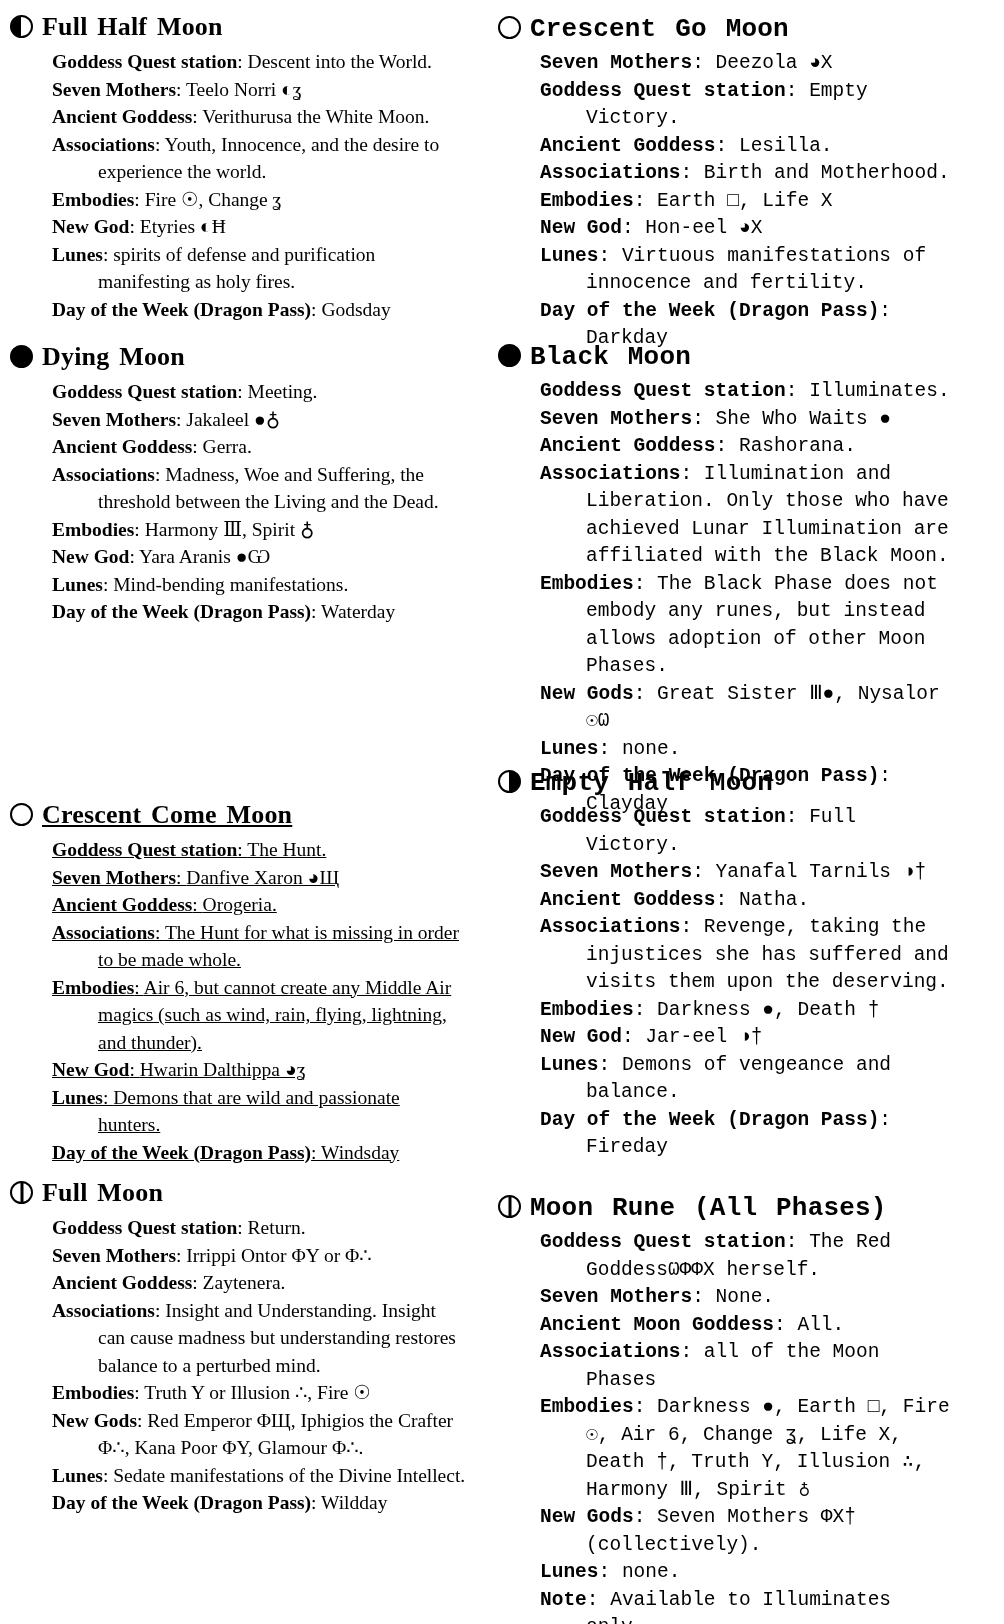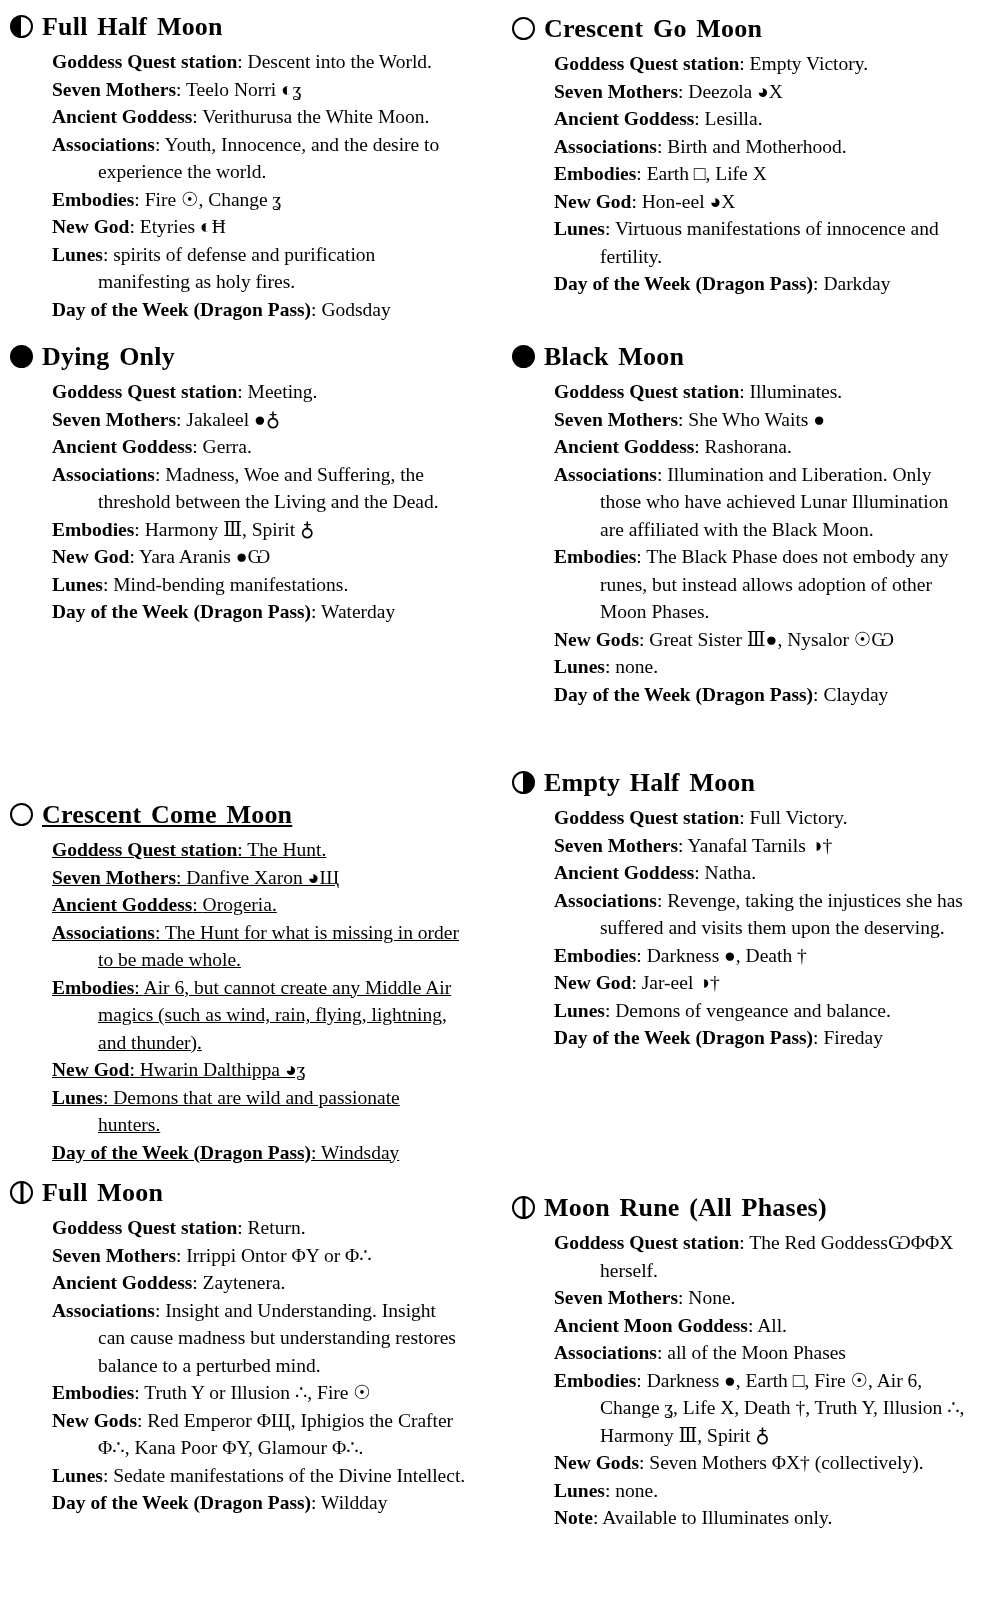--- a/index.html
+++ b/index.html
@@ -7,21 +7,21 @@
     width: 1004px;
     height: 1624px;
     background: #ffffff;
     color: #000000;
     font-family: "Liberation Serif", "DejaVu Serif", serif;
     position: relative;
     overflow: hidden;
   }
   .column { position: absolute; top: 0; height: 100%; }
   #col-left  { left: 10px;  width: 478px; }
-  #col-right { left: 512px; width: 478px; }
+  #col-right { left: 498px; width: 478px; font-family: Liberation Mono, monospace; }
 
   .section { position: absolute; left: 0; width: 456px; }
   #col-left  .s0 { top: 12px; }
   #col-left  .s1 { top: 342px; }
   #col-left  .s2 { top: 800px; text-decoration: underline; }
   #col-left  .s3 { top: 1178px; }
   #col-right .s0 { top: 14px; }
   #col-right .s1 { top: 331px; margin-top: 11px; }
   #col-right .s2 { top: 768px; }
   #col-right .s3 { top: 1193px; }
@@ -79,21 +79,21 @@
       <p class="field"><span class="label">Goddess Quest station</span><span>: </span><span>Descent into the World.</span></p>
       <p class="field"><span class="label">Seven Mothers</span><span>: </span><span>Teelo Norri ◐ʓ</span></p>
       <p class="field"><span class="label">Ancient Goddess</span><span>: </span><span>Verithurusa the White Moon.</span></p>
       <p class="field"><span class="label">Associations</span><span>: </span><span>Youth, Innocence, and the desire to experience the world.</span></p>
       <p class="field"><span class="label">Embodies</span><span>: </span><span>Fire ☉, Change ʓ</span></p>
       <p class="field"><span class="label">New God</span><span>: </span><span>Etyries ◐Ħ</span></p>
       <p class="field"><span class="label">Lunes</span><span>: </span><span>spirits of defense and purification manifesting as holy fires.</span></p>
       <p class="field"><span class="label">Day of the Week (Dragon Pass)</span><span>: </span><span>Godsday</span></p>
     </section>
     <section class="section s1">
-      <h2 class="section-heading"><span class="moon-icon phase-black"></span><span>Dying Only</span></h2>
+      <h2 class="section-heading"><span class="moon-icon phase-black"></span><span>Dying Moon</span></h2>
       <p class="field"><span class="label">Goddess Quest station</span><span>: </span><span>Meeting.</span></p>
       <p class="field"><span class="label">Seven Mothers</span><span>: </span><span>Jakaleel ●♁</span></p>
       <p class="field"><span class="label">Ancient Goddess</span><span>: </span><span>Gerra.</span></p>
       <p class="field"><span class="label">Associations</span><span>: </span><span>Madness, Woe and Suffering, the threshold between the Living and the Dead.</span></p>
       <p class="field"><span class="label">Embodies</span><span>: </span><span>Harmony Ⅲ, Spirit ♁</span></p>
       <p class="field"><span class="label">New God</span><span>: </span><span>Yara Aranis ●Ѡ</span></p>
       <p class="field"><span class="label">Lunes</span><span>: </span><span>Mind-bending manifestations.</span></p>
       <p class="field"><span class="label">Day of the Week (Dragon Pass)</span><span>: </span><span>Waterday</span></p>
     </section>
     <section class="section s2">
@@ -115,22 +115,22 @@
       <p class="field"><span class="label">Associations</span><span>: </span><span>Insight and Understanding. Insight can cause madness but understanding restores balance to a perturbed mind.</span></p>
       <p class="field"><span class="label">Embodies</span><span>: </span><span>Truth Y or Illusion ∴, Fire ☉</span></p>
       <p class="field"><span class="label">New Gods</span><span>: </span><span>Red Emperor ΦЩ, Iphigios the Crafter Φ∴, Kana Poor ΦY, Glamour Φ∴.</span></p>
       <p class="field"><span class="label">Lunes</span><span>: </span><span>Sedate manifestations of the Divine Intellect.</span></p>
       <p class="field"><span class="label">Day of the Week (Dragon Pass)</span><span>: </span><span>Wildday</span></p>
     </section>
   </div>
 <div class="column" id="col-right">
     <section class="section s0">
       <h2 class="section-heading"><span class="moon-icon phase-crescent-go"></span><span>Crescent Go Moon</span></h2>
+      <p class="field"><span class="label">Seven Mothers</span><span>: </span><span>Deezola ◕X</span></p>
       <p class="field"><span class="label">Goddess Quest station</span><span>: </span><span>Empty Victory.</span></p>
-      <p class="field"><span class="label">Seven Mothers</span><span>: </span><span>Deezola ◕X</span></p>
       <p class="field"><span class="label">Ancient Goddess</span><span>: </span><span>Lesilla.</span></p>
       <p class="field"><span class="label">Associations</span><span>: </span><span>Birth and Motherhood.</span></p>
       <p class="field"><span class="label">Embodies</span><span>: </span><span>Earth □, Life X</span></p>
       <p class="field"><span class="label">New God</span><span>: </span><span>Hon-eel ◕X</span></p>
       <p class="field"><span class="label">Lunes</span><span>: </span><span>Virtuous manifestations of innocence and fertility.</span></p>
       <p class="field"><span class="label">Day of the Week (Dragon Pass)</span><span>: </span><span>Darkday</span></p>
     </section>
     <section class="section s1">
       <h2 class="section-heading"><span class="moon-icon phase-black"></span><span>Black Moon</span></h2>
       <p class="field"><span class="label">Goddess Quest station</span><span>: </span><span>Illuminates.</span></p>

